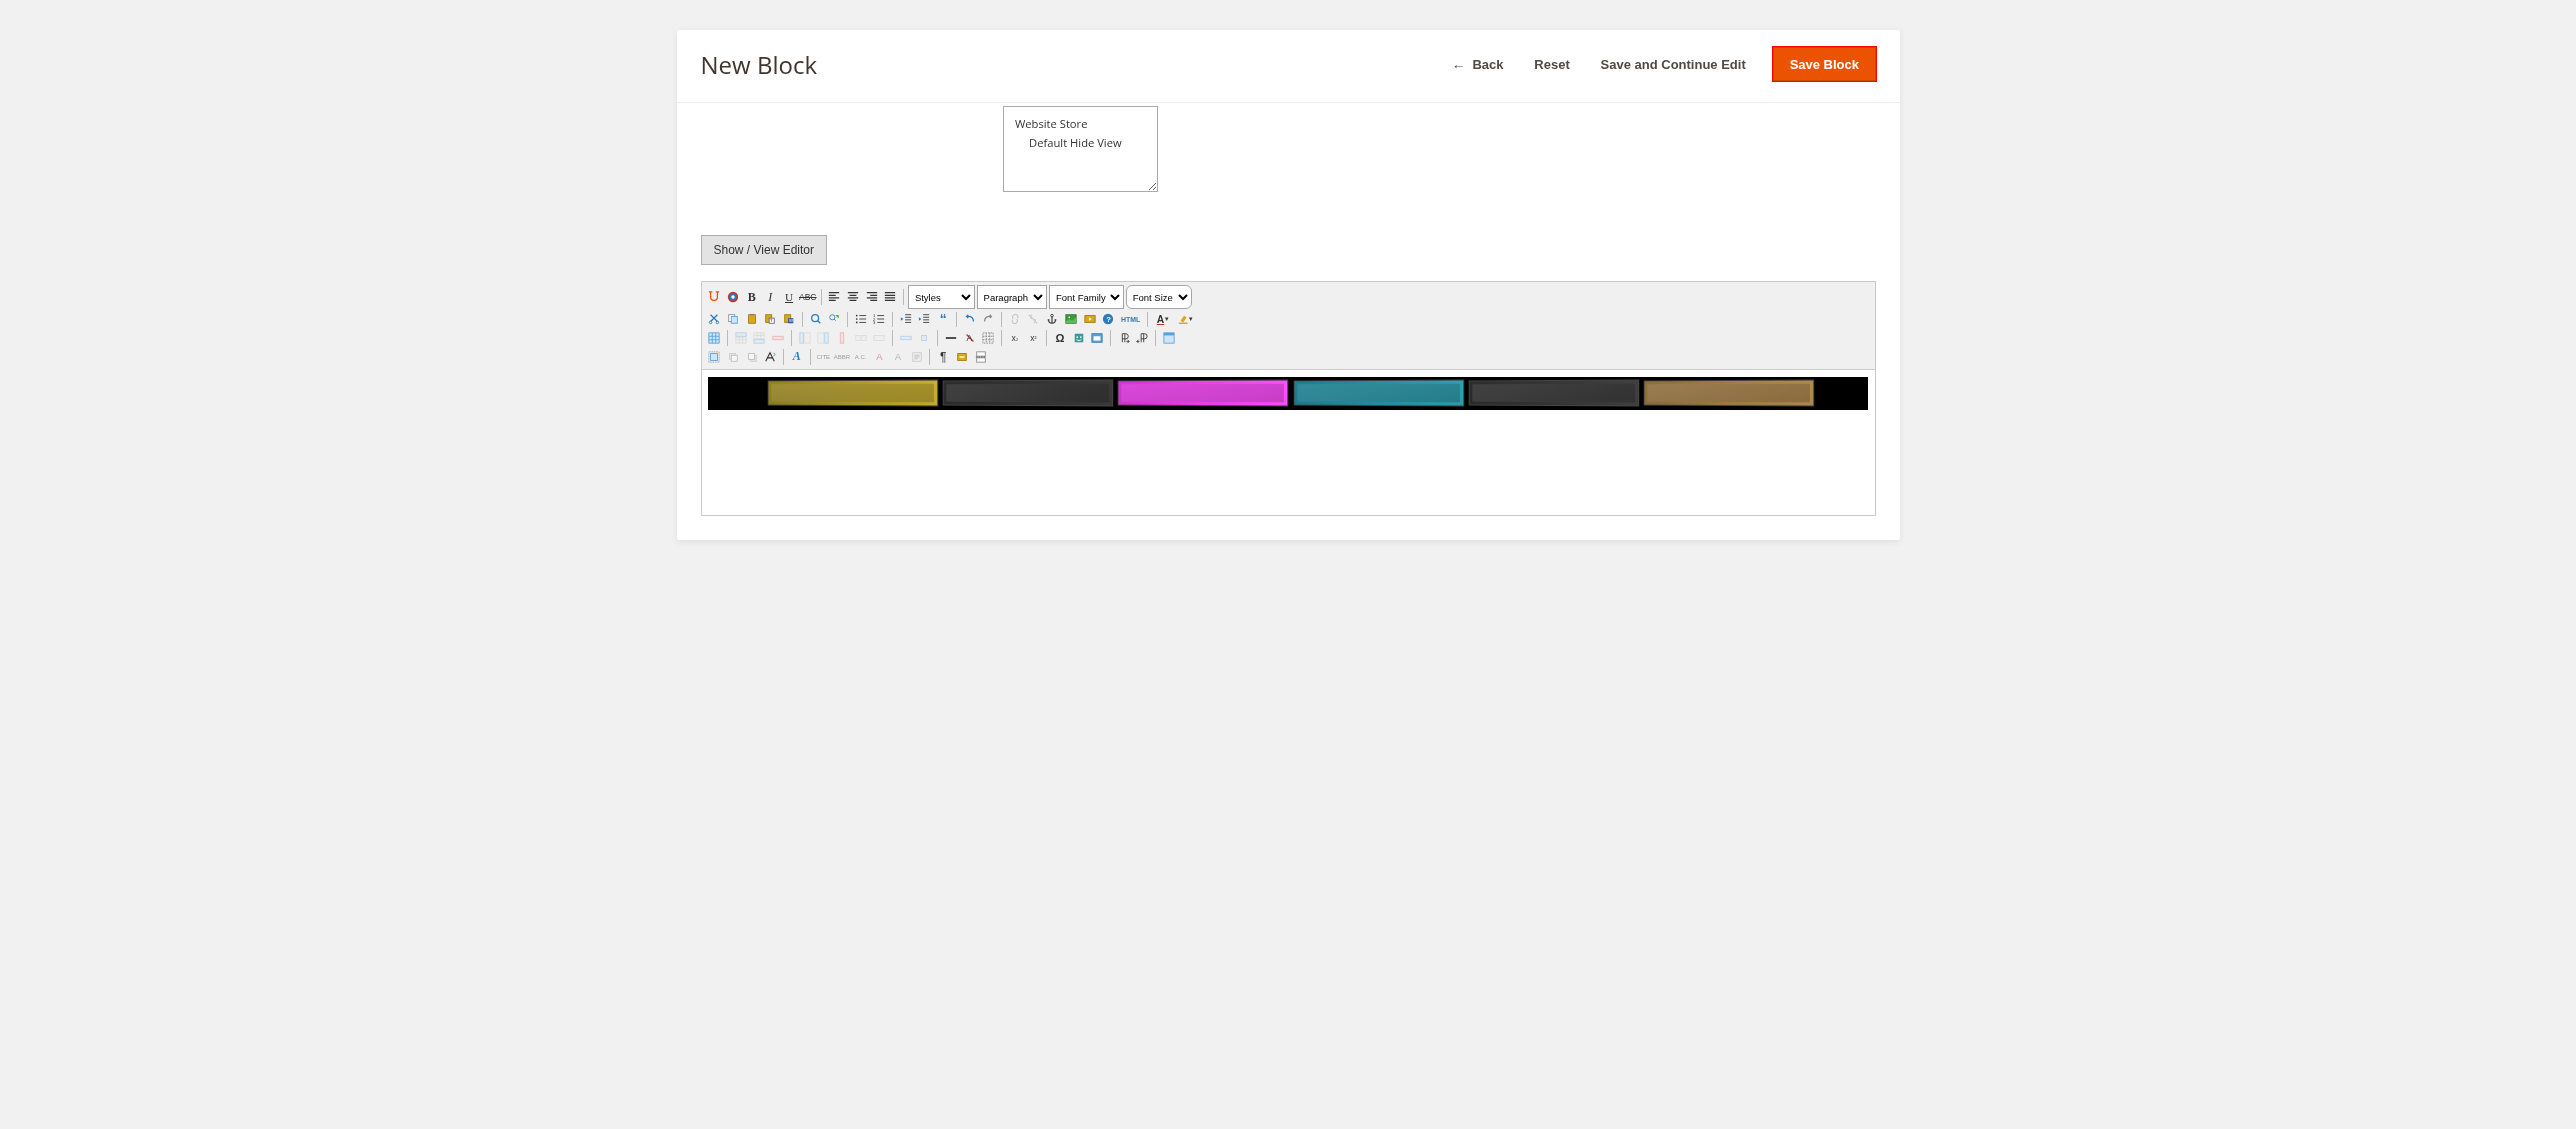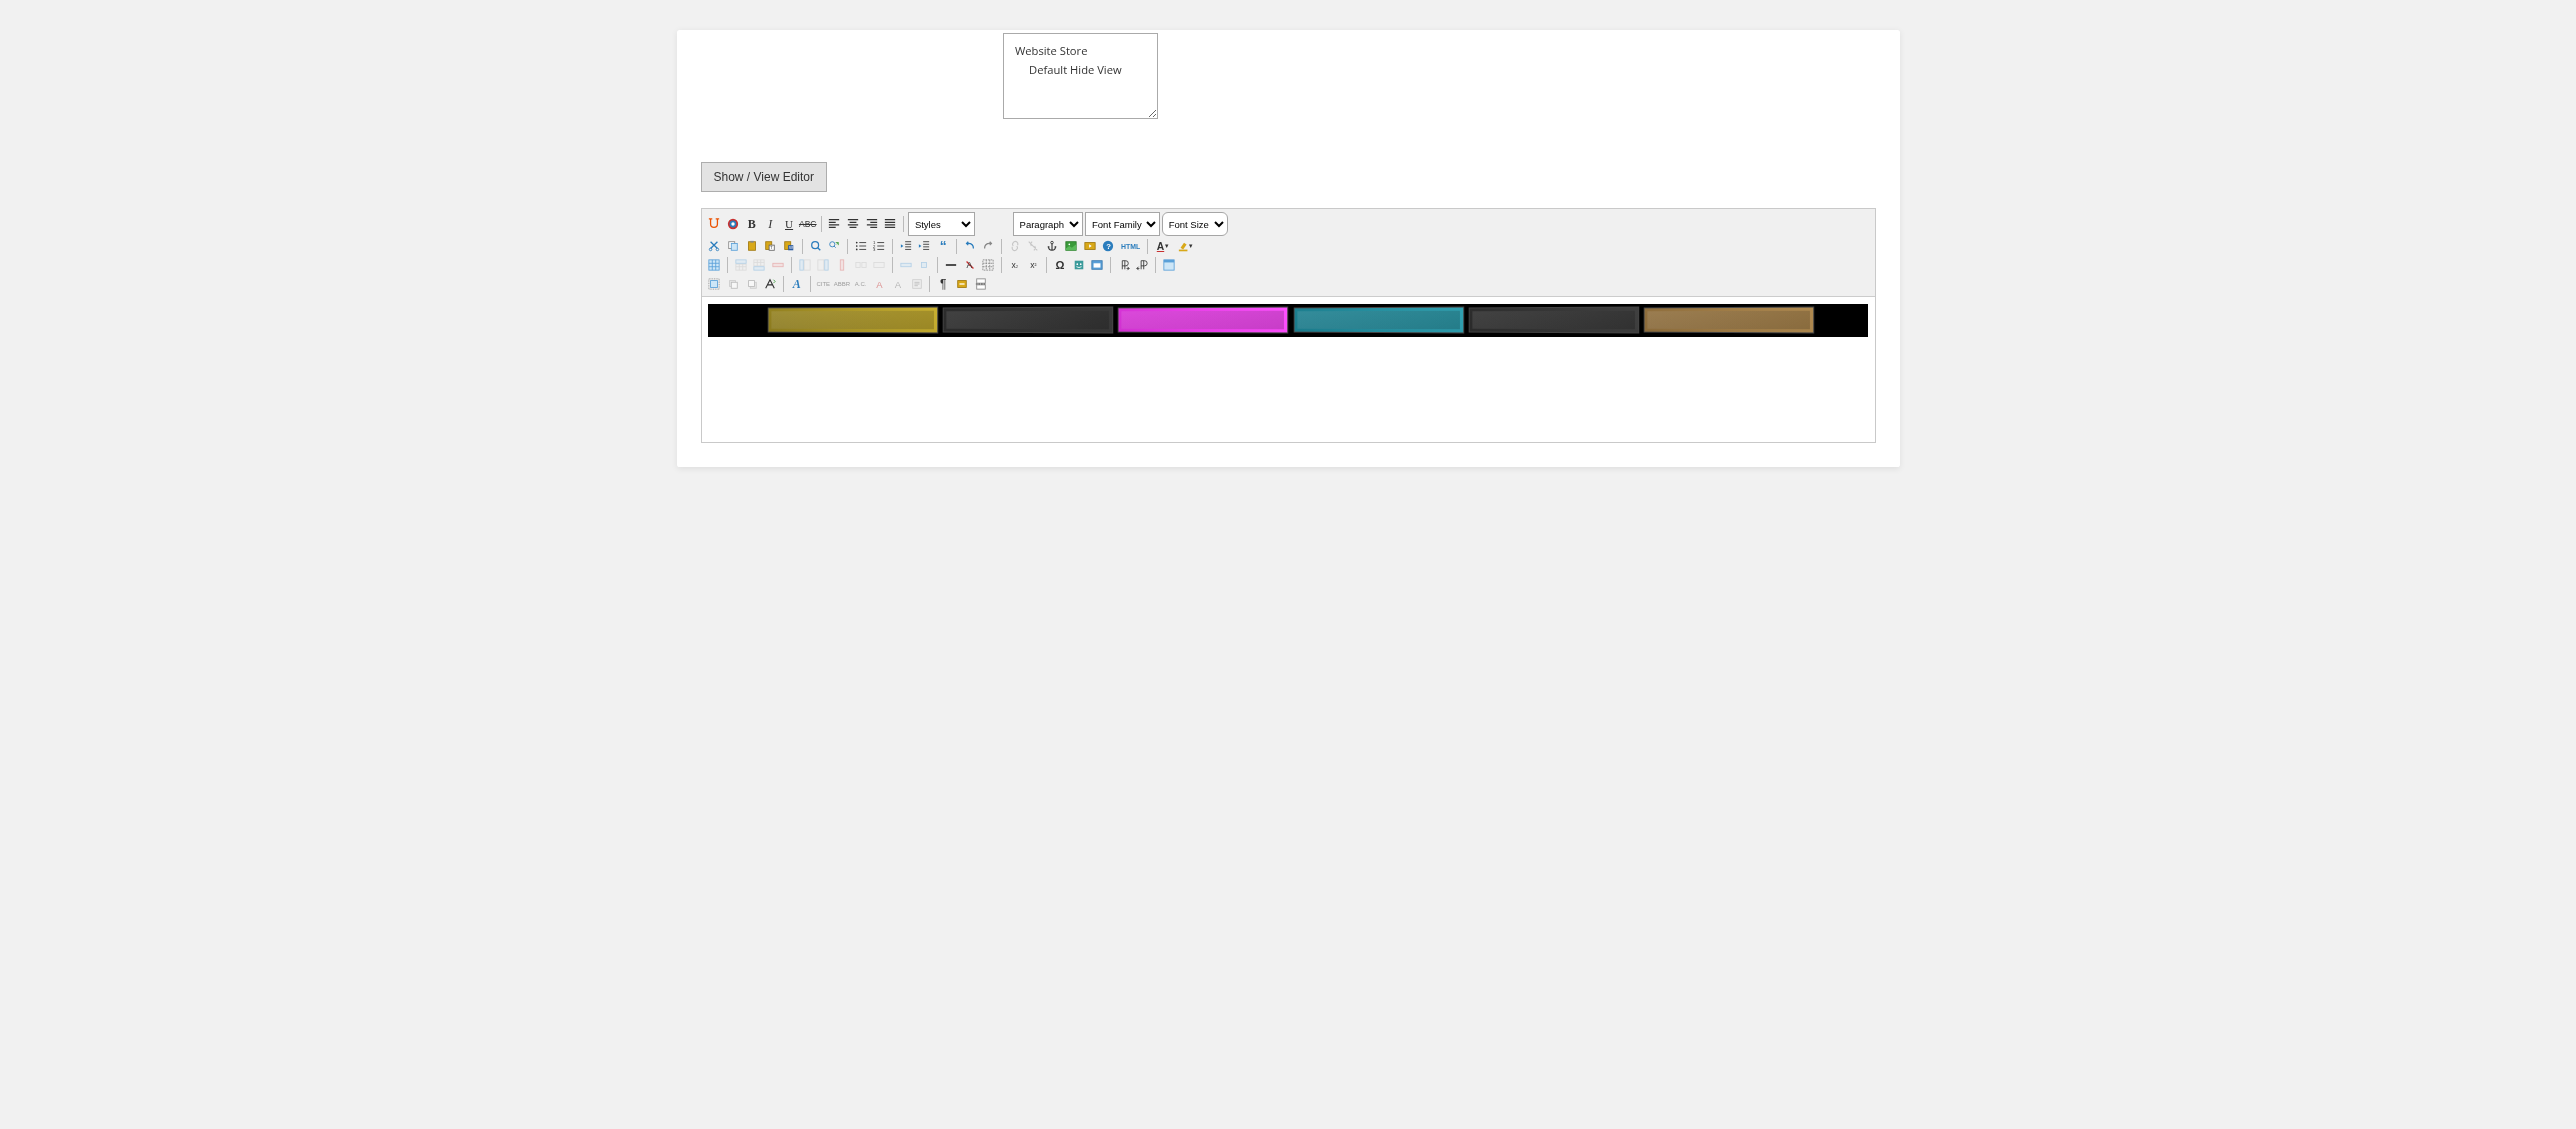--- a/index.html
+++ b/index.html
@@ -16,21 +16,21 @@
 .storeview-box .clipped { color: #333; white-space: nowrap; overflow: hidden; text-indent: -26px; }
 .storeview-box .indent { padding-left: 17px; }
 .toggle-btn { background: #e3e3e3; border: 0.9px solid #adadad; padding: 6.9px 12px; font-size: 12px; color: #333; cursor: pointer; margin-top: 43px; margin-bottom: 15.5px; }
 .editor-frame { border: 0.9px solid #c9c9c9; }
 .toolbar { background: #f0f0f0; border-bottom: 0.9px solid #ccc; padding: 2.6px 4.3px; }
 .tb-row { display: flex; align-items: center; flex-wrap: nowrap; gap: 1.7px; padding: 0.9px 0; }
 .tb-btn { width: 17px; height: 17px; display: inline-flex; align-items: center; justify-content: center; font-size: 9.5px; font-family: Arial, sans-serif; cursor: pointer; border: 0.9px solid transparent; color: #333; }
 .tb-sep { width: 0.9px; height: 15.5px; background: #bababa; margin: 0 2.6px; }
 .tb-select { height: 24px; font-size: 9.5px; border: 0.9px solid #a6a6a6; background: #fff; padding: 0 1.7px; min-width: 60px; }
 .tb-select.styles { min-width: 67px; }
-.tb-select.para { min-width: 67px; margin-left: 36px; }
+.tb-select.para { min-width: 67px; }
 .tb-select.ff { min-width: 67px; text-align: right; }
 .tb-select.fs { min-width: 64px; border-radius: 6px; }
 .bold { font-weight: bold; font-family: 'Times New Roman', serif; font-size: 12px; }
 .italic { font-style: italic; font-family: 'Times New Roman', serif; font-size: 12px; }
 .underline { text-decoration: underline; font-family: 'Times New Roman', serif; font-size: 11.2px; }
 .strike { text-decoration: line-through; font-size: 8.6px; }
 .content-area { min-height: 138px; background: #fff; }
 .banner { height: 33px; background: #000; margin: 6.9px; display: flex; gap: 3.4px; align-items: center; justify-content: center; overflow: hidden; }
 .thumb { height: 26px; width: 172px; background: linear-gradient(45deg, #333, #555); border: 0.9px solid #444; transform: perspective(345px) rotateY(-8deg); position: relative; overflow: hidden; }
 .thumb::after { content: ''; position: absolute; inset: 2.6px; background: linear-gradient(135deg, rgba(255,255,255,0.1), rgba(0,0,0,0.2)); }
@@ -41,20 +41,36 @@
 .thumb.t5 { background: linear-gradient(45deg, #2a2a2a, #404040); }
 .thumb.t6 { background: linear-gradient(45deg, #8a6a3a, #b08a50); }
 svg { display: block; }
 .orange { color: #eb5202; }
 .blue { color: #2b7dbd; }
 </style>
 </head>
 <body>
 
 <div class="container">
+  <div class="header">
+    <h1 class="page-title">New Block</h1>
+    <div class="actions">
+      <button class="link-btn">
+        <span class="arrow-left">←</span>
+        <span>Back</span>
+      </button>
+      <button class="link-btn">
+          <span>Reset</span>
+        </button>
+      <button class="link-btn">
+          <span>Save and Continue Edit</span>
+        </button>
+      <button class="primary-btn"><span>Save Block</span></button>
+    </div>
+  </div>
 
   <div class="content">
     <div class="storeview-box">
       <div class="clipped">Main Website Store</div>
       <div class="indent">Default Hide View</div>
     </div>
 
     <button class="toggle-btn"><span>Show / View Editor</span></button>
 
     <div class="editor-frame">

